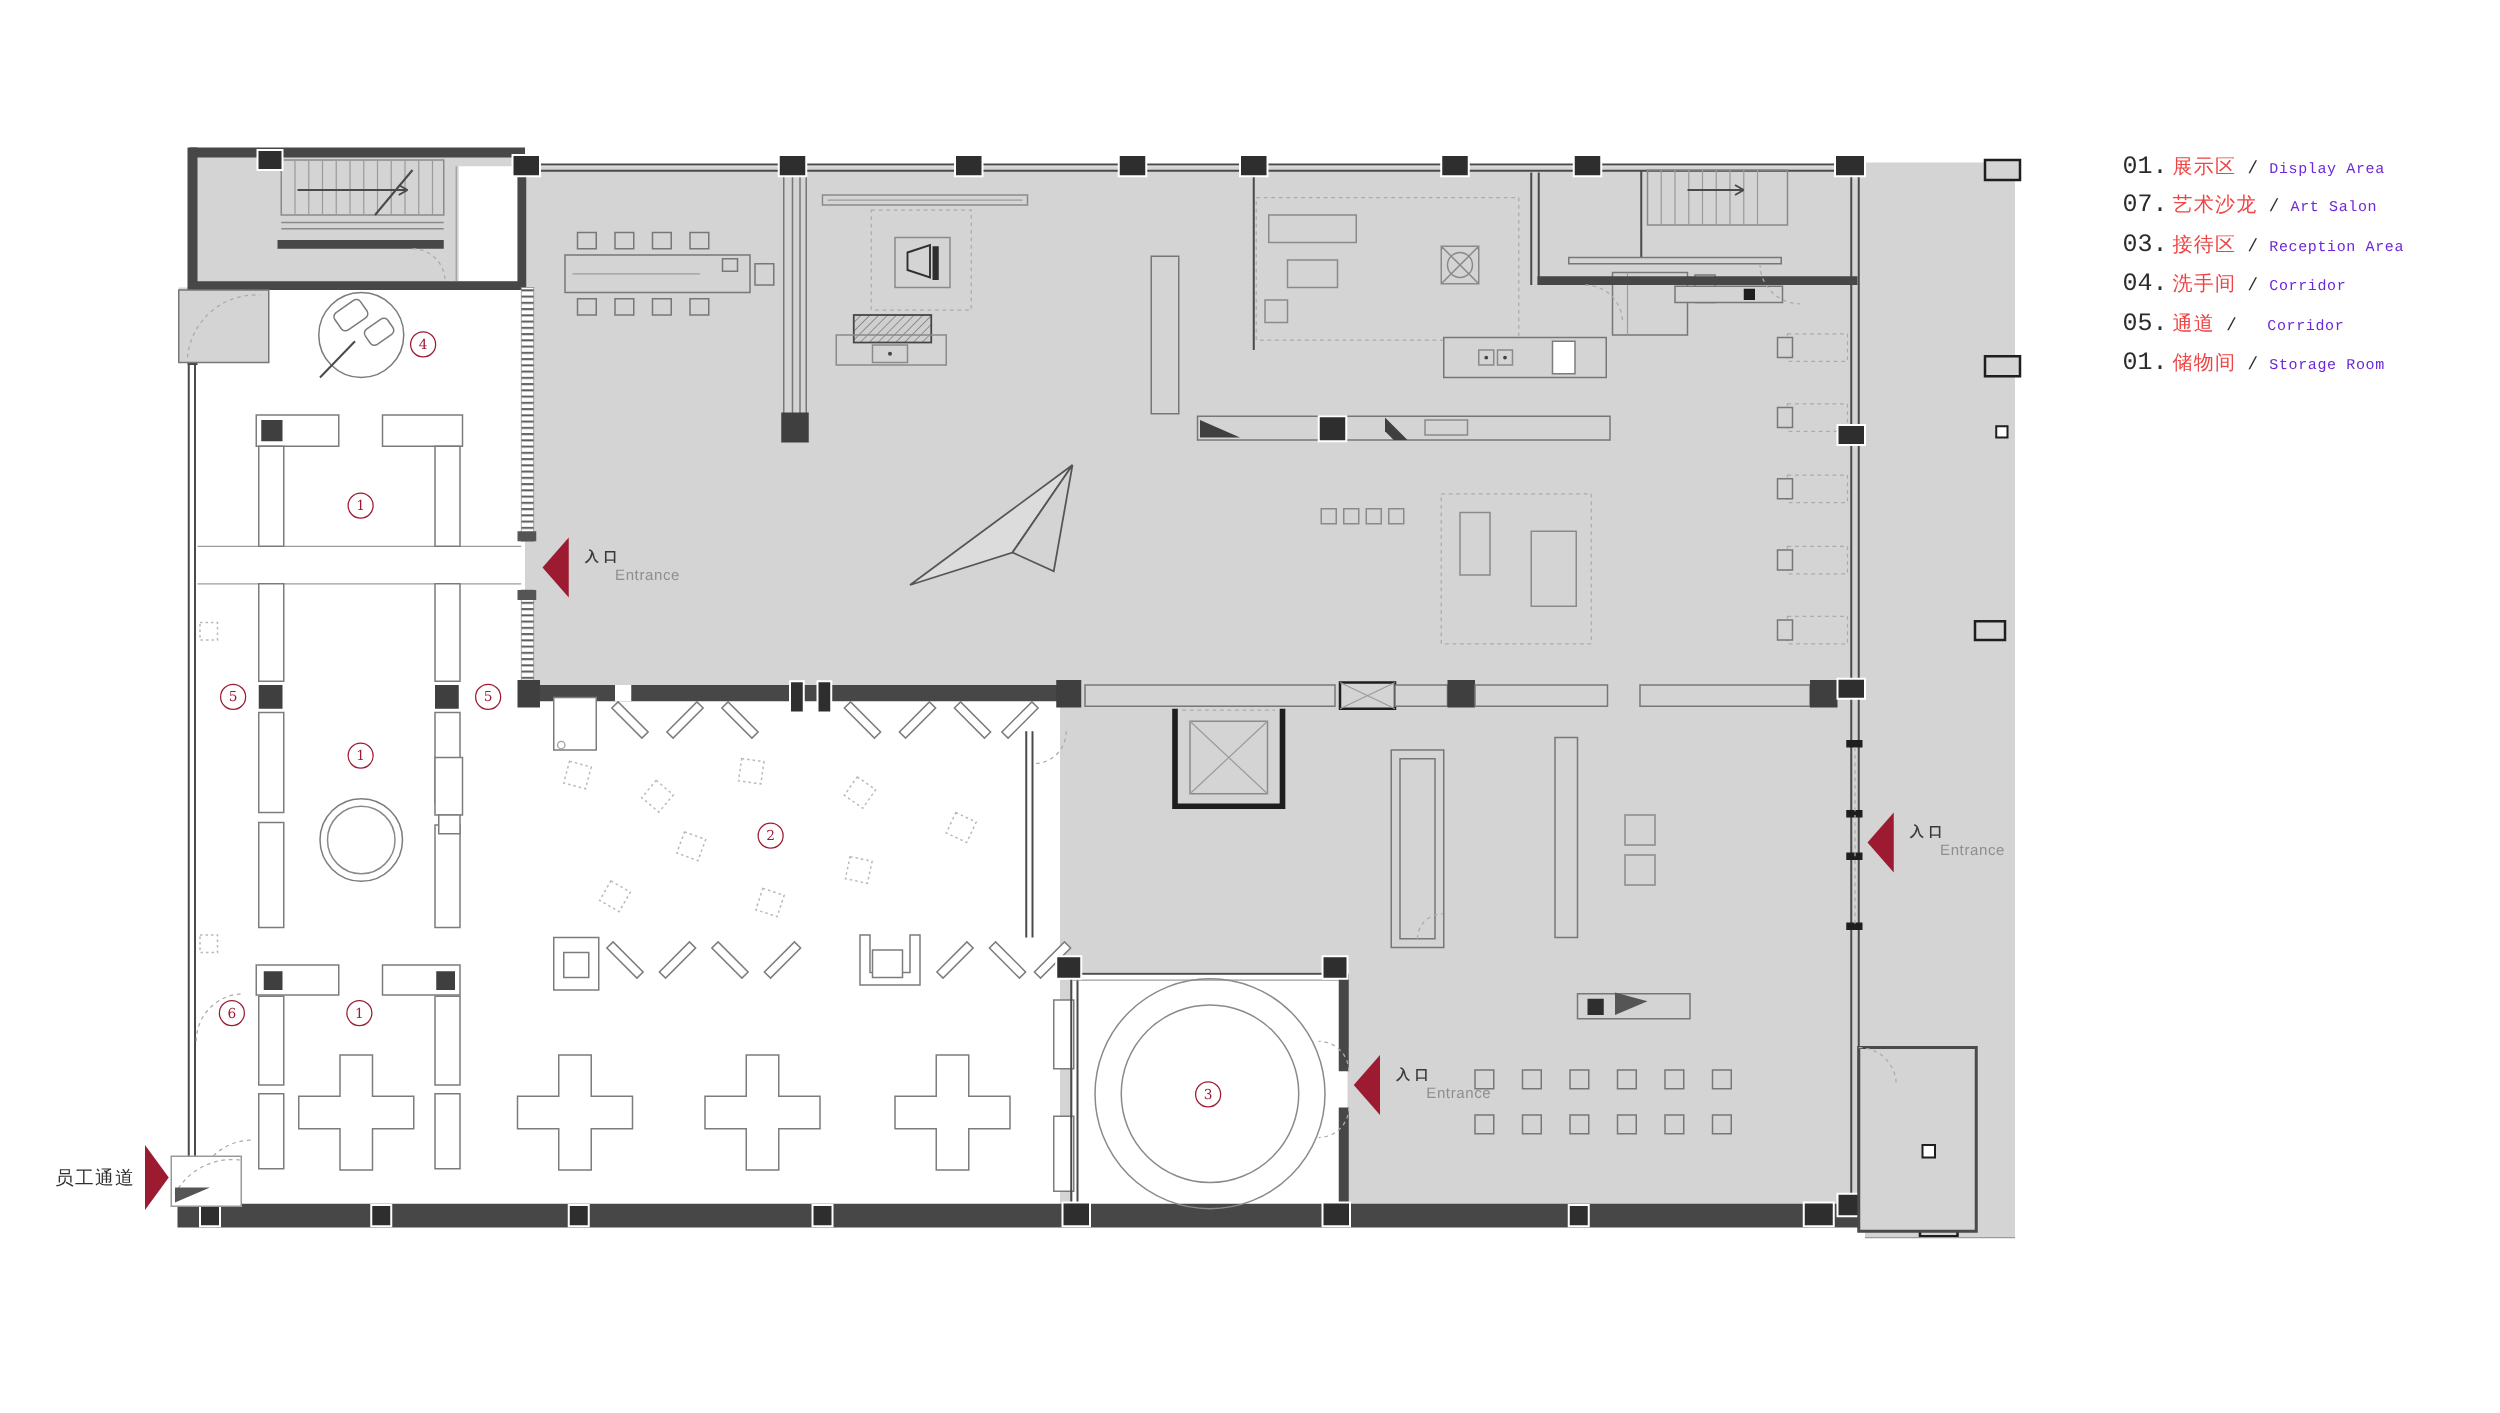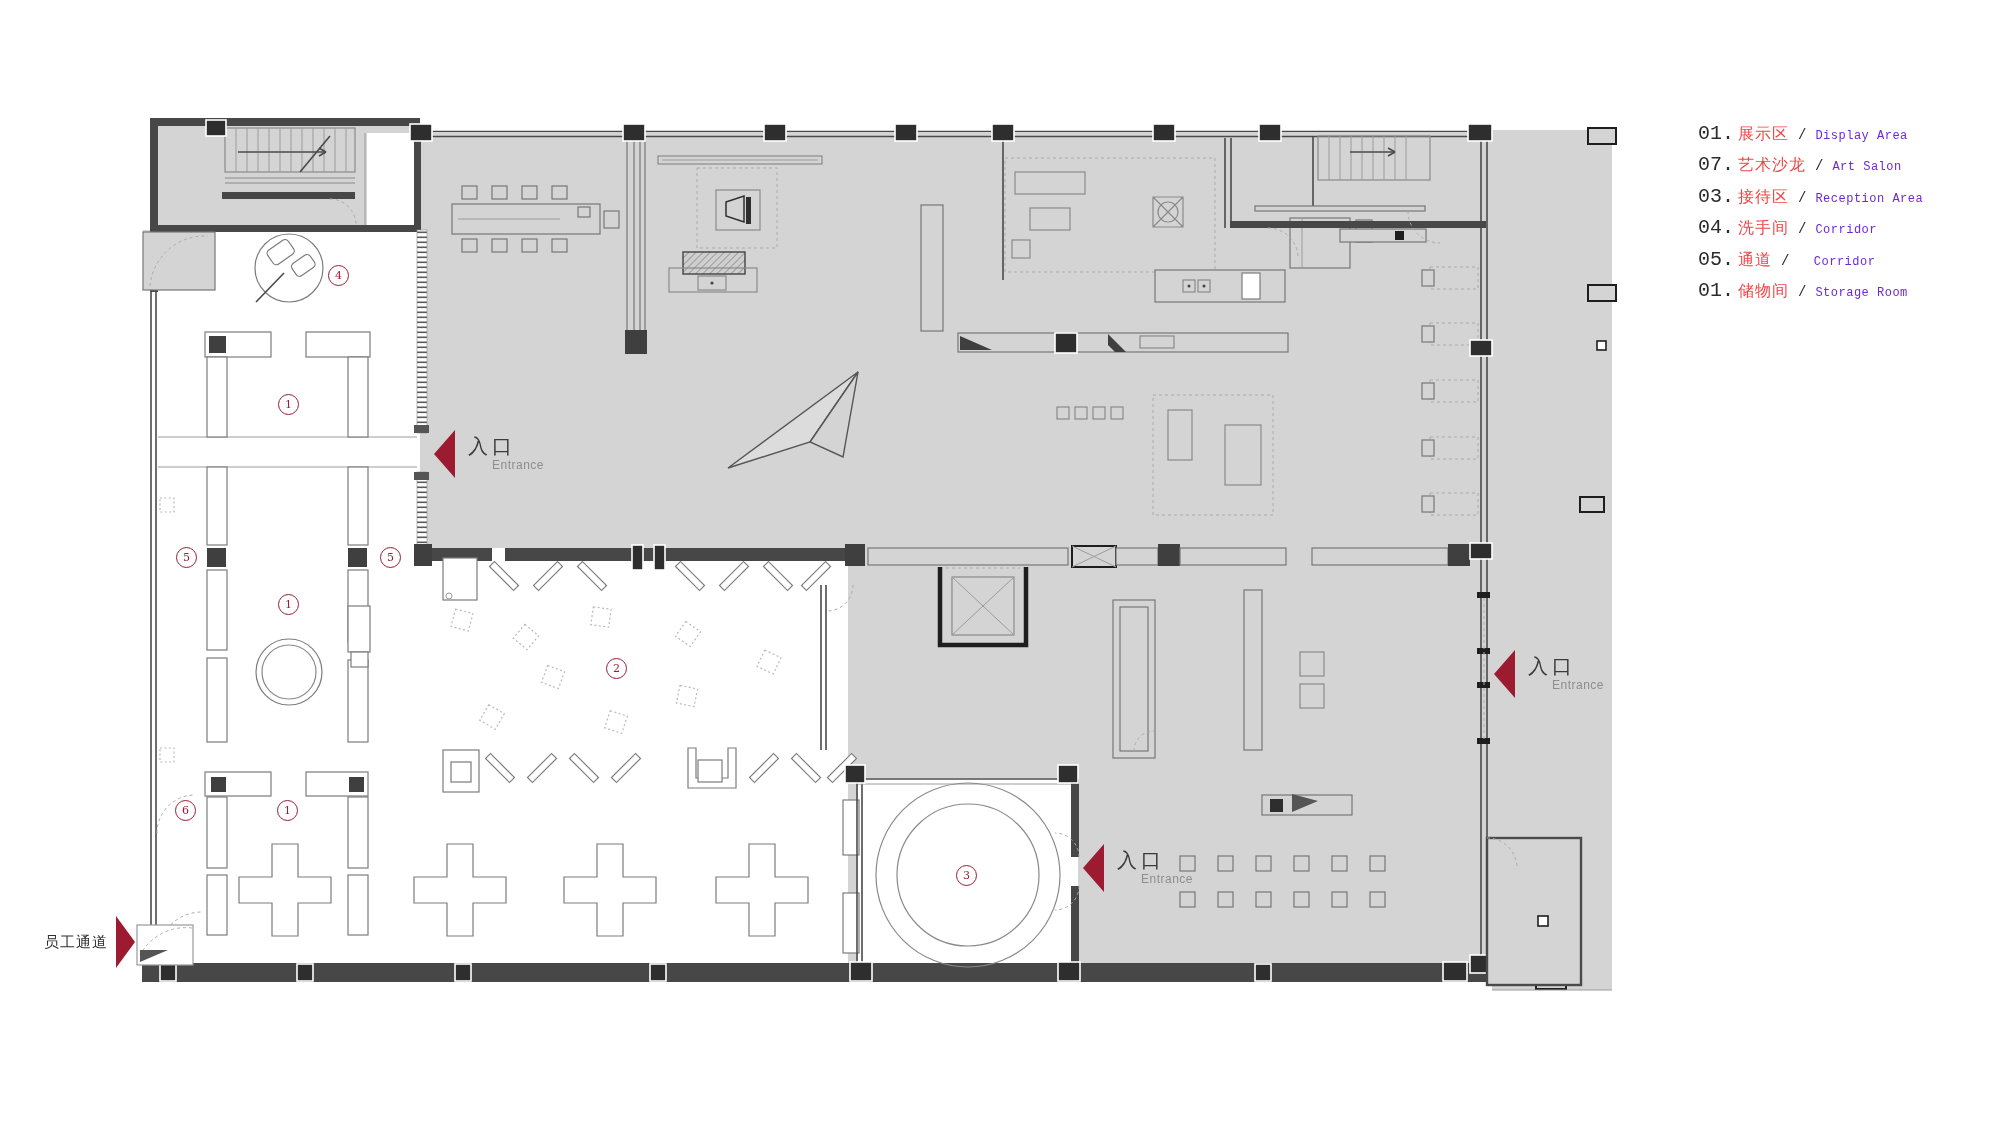--- a/index.html
+++ b/index.html
@@ -22,21 +22,21 @@
   .dsq{fill:#ffffff;stroke:#b9b9b9;stroke-width:1.2;stroke-dasharray:2 2.4;}
   
   .marker{position:absolute;width:19px;height:19px;border:1.3px solid #9c1b31;border-radius:50%;
           color:#9c1b31;font-size:11px;line-height:19px;text-align:center;
           font-family:"DejaVu Serif",serif;background:transparent;}
   .entrance{position:absolute;display:flex;align-items:center;gap:13px;}
   .tri-left{width:0;height:0;border-top:24px solid transparent;border-bottom:24px solid transparent;
             border-right:21px solid #9c1b31;}
   .tri-right{width:0;height:0;border-top:26px solid transparent;border-bottom:26px solid transparent;
              border-left:19px solid #9c1b31;}
-  .ent-zh{font-size:20px;color:#3a3a3a;letter-spacing:4px;line-height:1.15;}
+  .ent-zh{font-size:11px;color:#3a3a3a;letter-spacing:4px;line-height:1.15;font-weight:bold;}
   .ent-en{font-size:12px;color:#8e8e8e;letter-spacing:0.5px;line-height:1.3;margin-left:24px;}
   .staff{position:absolute;display:flex;align-items:center;gap:8px;}
   .staff-zh{font-size:15px;color:#2f2f2f;letter-spacing:1px;}
   #legend{position:absolute;left:1698px;top:122px;}
   .lg-row{display:flex;align-items:baseline;height:31.4px;white-space:pre;}
   .lg-num{font-family:"Liberation Mono",monospace;font-size:20px;color:#2c2c2c;width:40px;}
   .lg-zh{font-size:16px;color:#ef4444;margin-right:9px;letter-spacing:1px;}
   .lg-sep{font-family:"Liberation Mono",monospace;font-size:14px;color:#2c2c2c;margin-right:9px;}
   .lg-en{font-family:"Liberation Mono",monospace;font-size:12px;color:#6d28d9;letter-spacing:0.5px;}
 </style>

